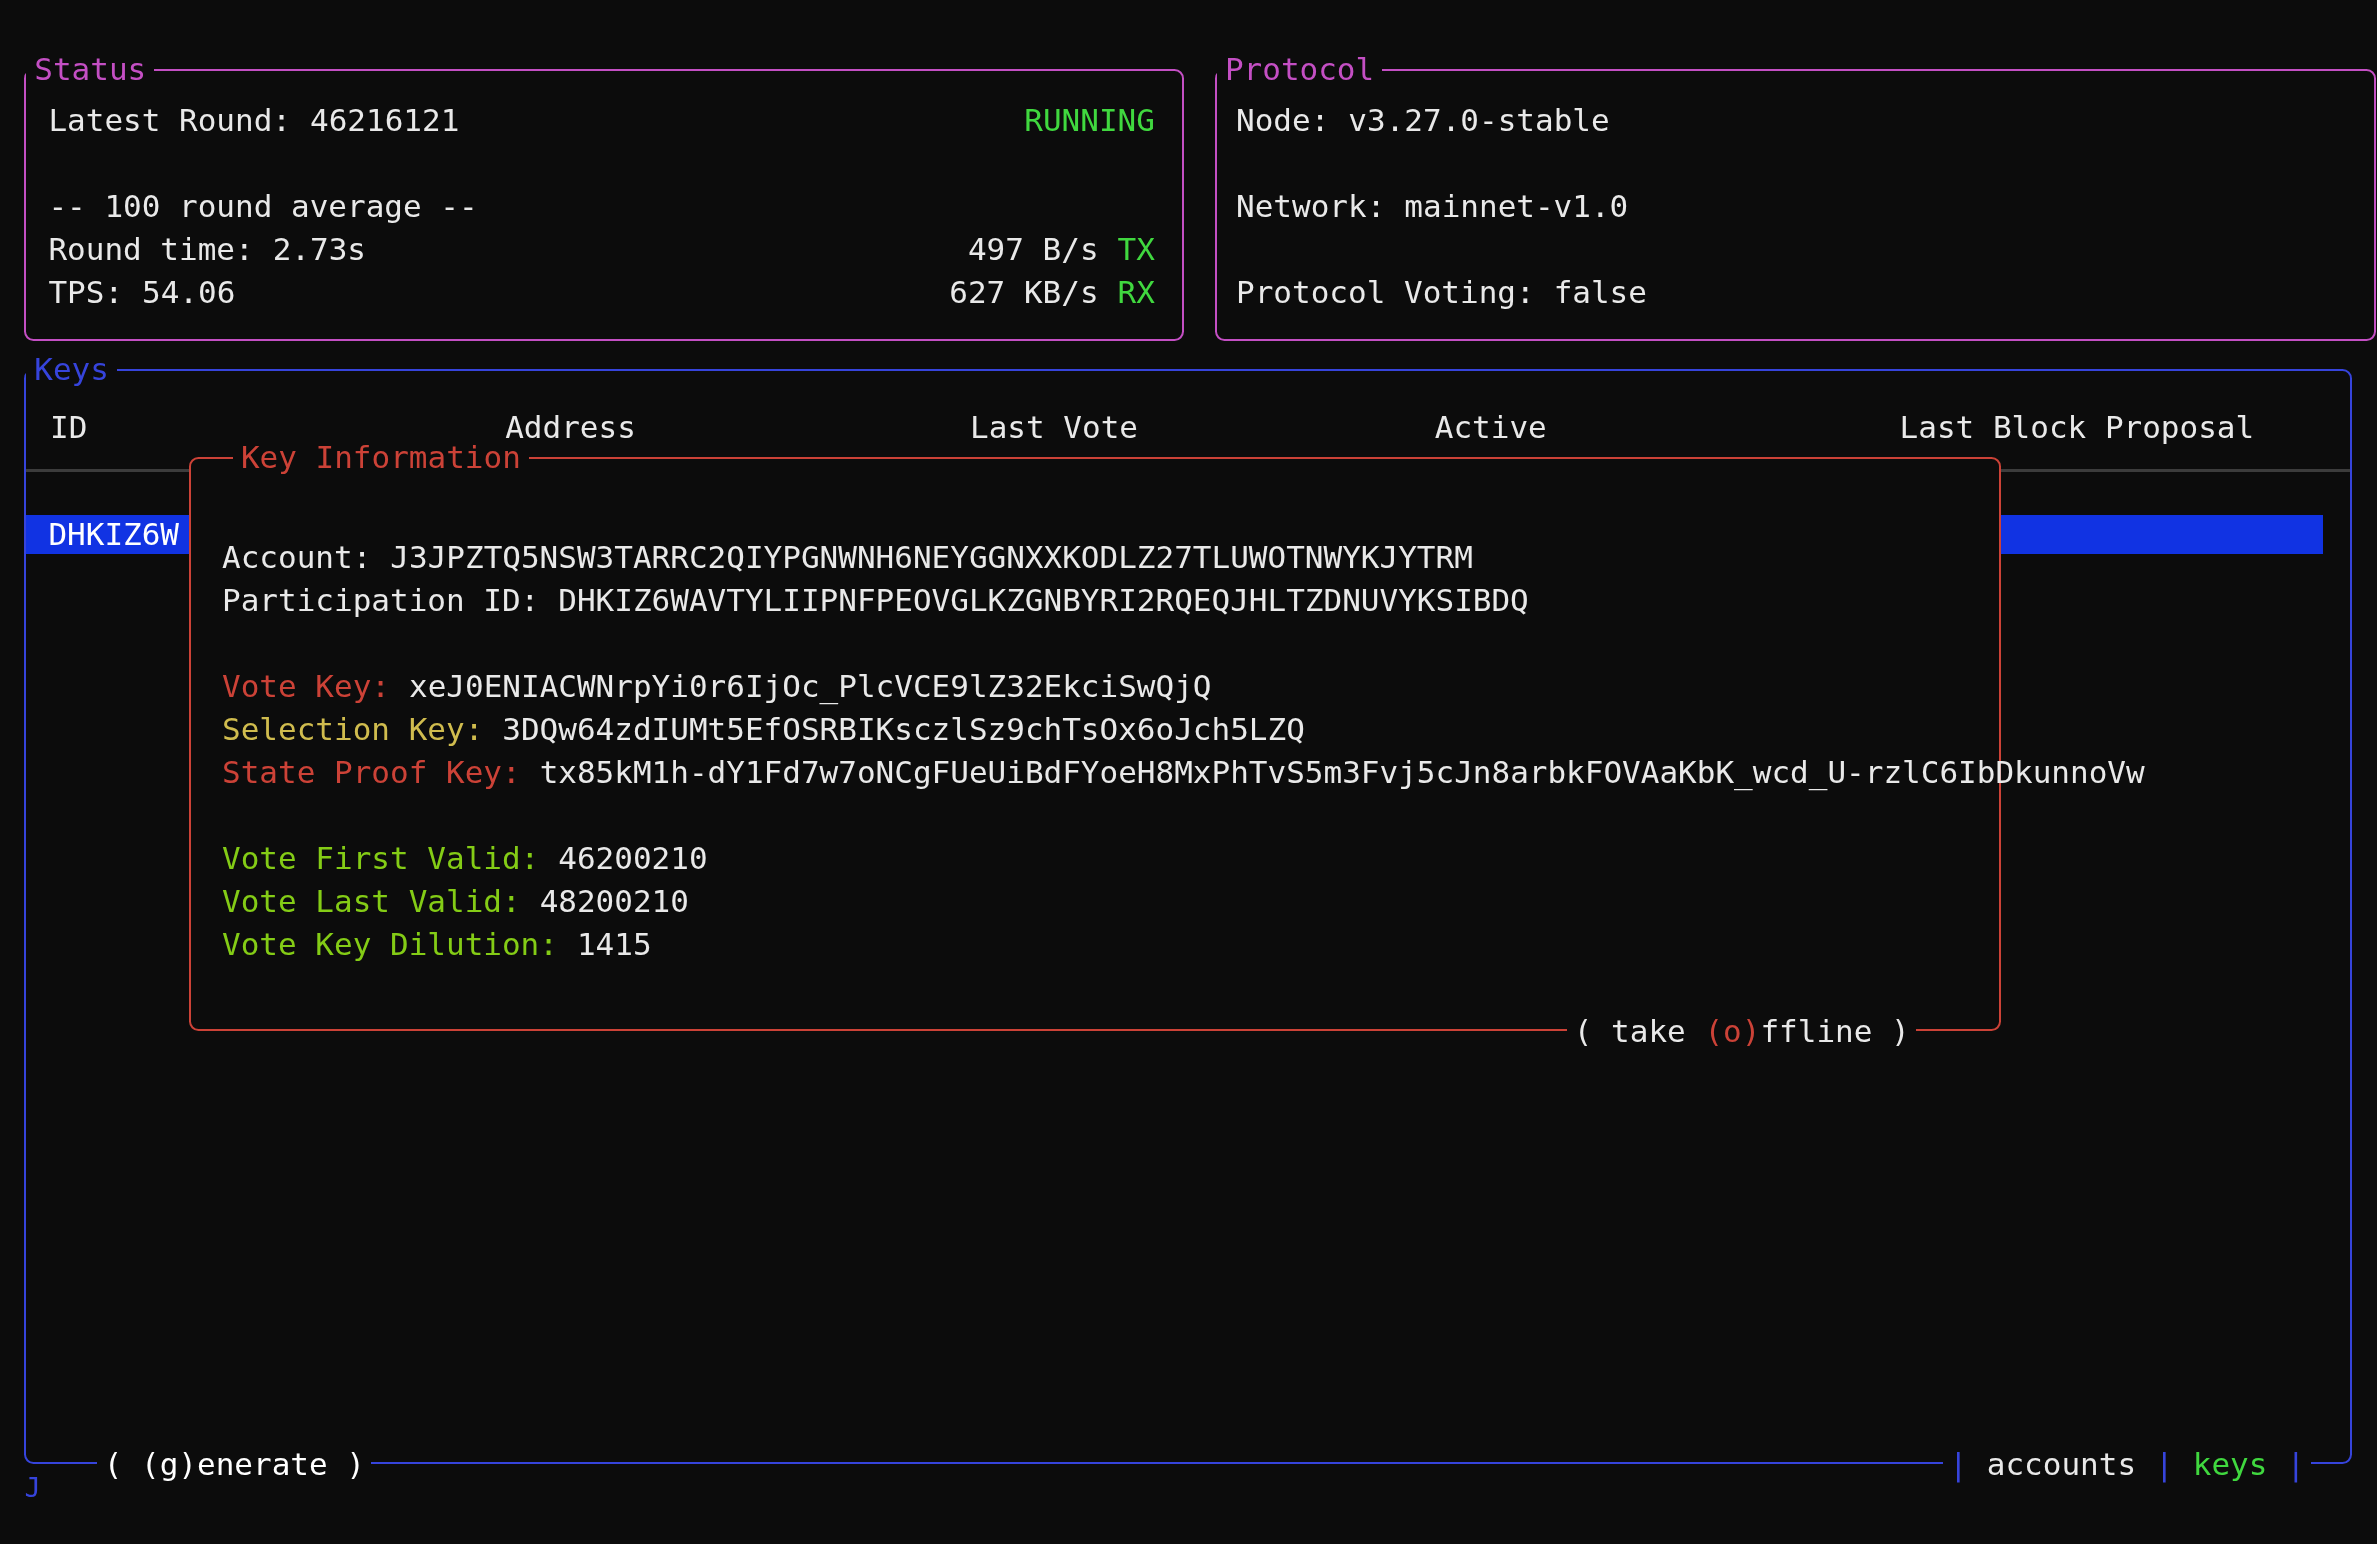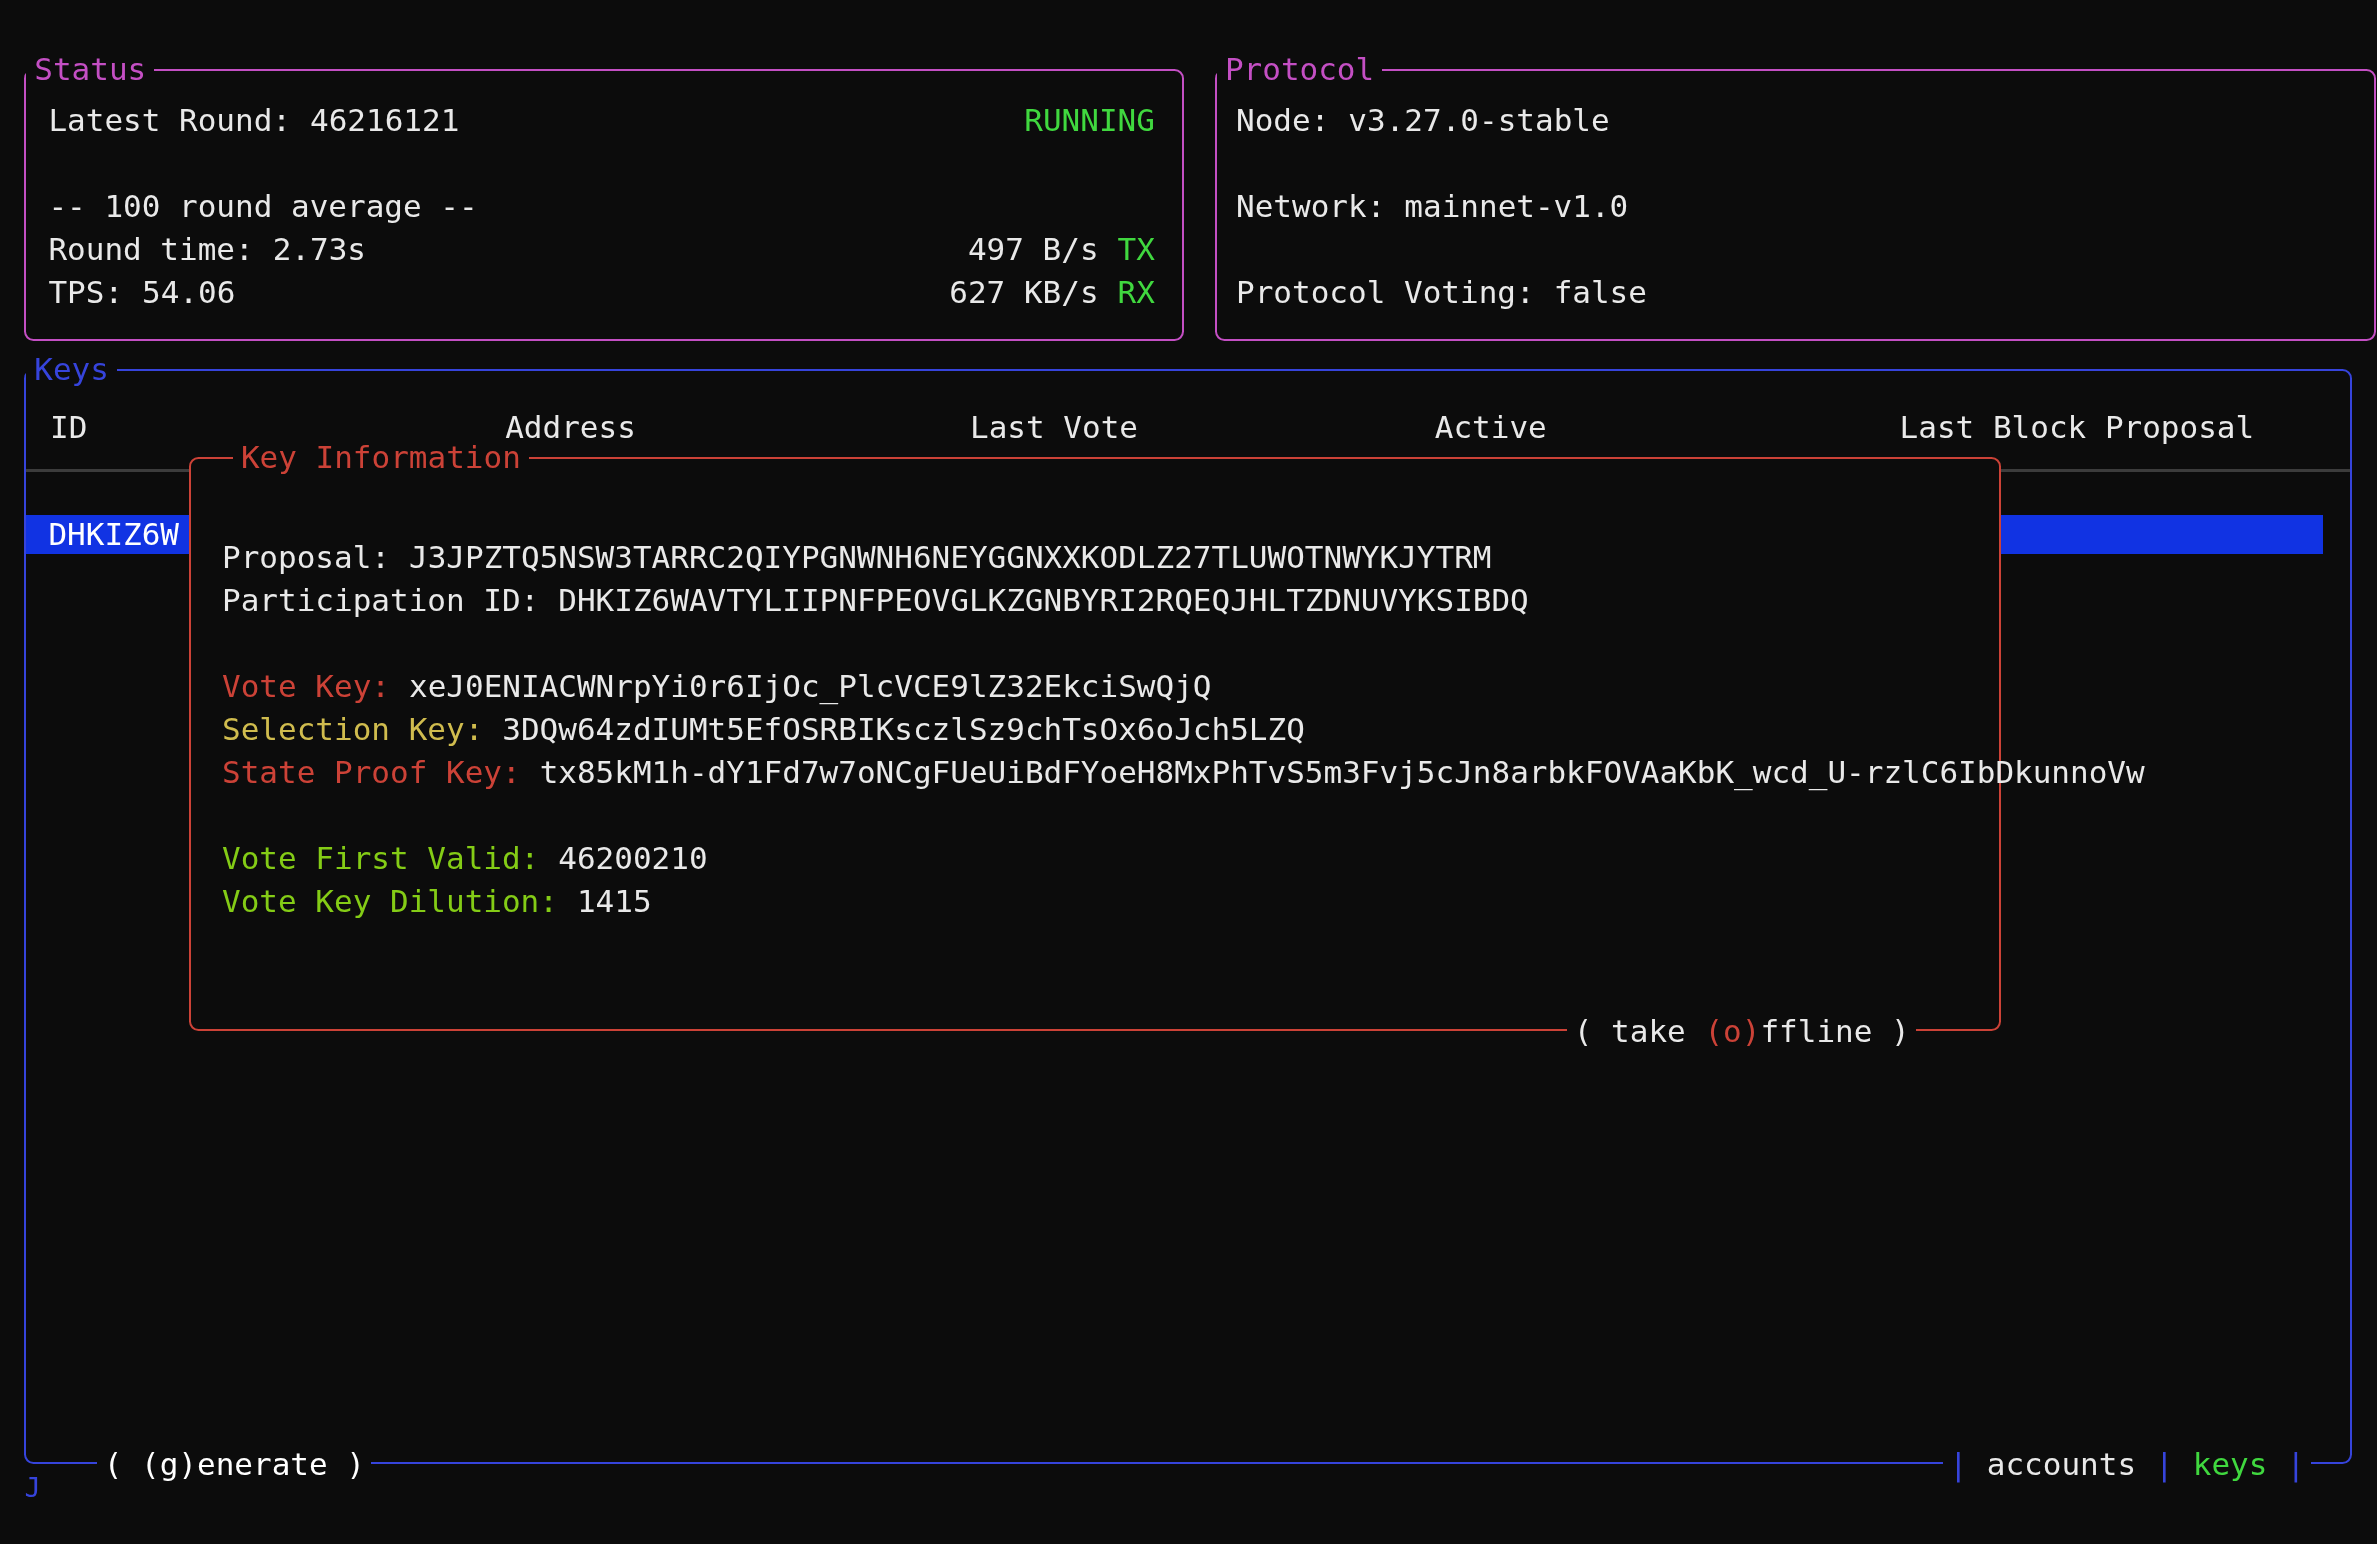--- a/index.html
+++ b/index.html
@@ -116,27 +116,28 @@
         <span class="pre">DHKIZ6W</span>
       </div>
   </div>
   <span class="embed generate-embed pre">( (g)enerate )</span>
   <span class="embed nav-embed"><span class="blue pre">|</span><span class="nav-word pre">accounts</span><span class="blue pre">|</span><span class="nav-word green pre">keys</span><span class="blue pre">|</span></span>
 </div>
 
 <div class="modal">
   <span class="panel-title red" style="left:42px;">Key Information</span>
   <div class="modal-body">
-    <div class="line"><span class="pre">Proposal:</span><span class="val pre">J3JPZTQ5NSW3TARRC2QIYPGNWNH6NEYGGNXXKODLZ27TLUWOTNWYKJYTRM</span></div>
+    <div class="line"><span class="pre">Account:</span><span class="val pre">J3JPZTQ5NSW3TARRC2QIYPGNWNH6NEYGGNXXKODLZ27TLUWOTNWYKJYTRM</span></div>
     <div class="line"><span class="pre">Participation ID:</span><span class="val pre">DHKIZ6WAVTYLIIPNFPEOVGLKZGNBYRI2RQEQJHLTZDNUVYKSIBDQ</span></div>
     <div class="blank"></div>
     <div class="line"><span class="red pre">Vote Key:</span><span class="val pre">xeJ0ENIACWNrpYi0r6IjOc_PlcVCE9lZ32EkciSwQjQ</span></div>
     <div class="line"><span class="yellow pre">Selection Key:</span><span class="val pre">3DQw64zdIUMt5EfOSRBIKsczlSz9chTsOx6oJch5LZQ</span></div>
     <div class="line"><span class="red pre">State Proof Key:</span><span class="val pre">tx85kM1h-dY1Fd7w7oNCgFUeUiBdFYoeH8MxPhTvS5m3Fvj5cJn8arbkFOVAaKbK_wcd_U-rzlC6IbDkunnoVw</span></div>
     <div class="blank"></div>
     <div class="line"><span class="lblue pre">Vote First Valid:</span><span class="val pre">46200210</span></div>
+    <div class="line"><span class="lblue pre">Vote Last Valid:</span><span class="val pre">48200210</span></div>
     <div class="line"><span class="lblue pre">Vote Key Dilution:</span><span class="val pre">1415</span></div>
   </div>
   <span class="embed offline-embed"><span class="pre">( take </span><span class="red pre">(o)</span><span class="pre">ffline )</span></span>
 </div>
 
 <span class="stray pre">J</span>
 
 
 </body></html>

